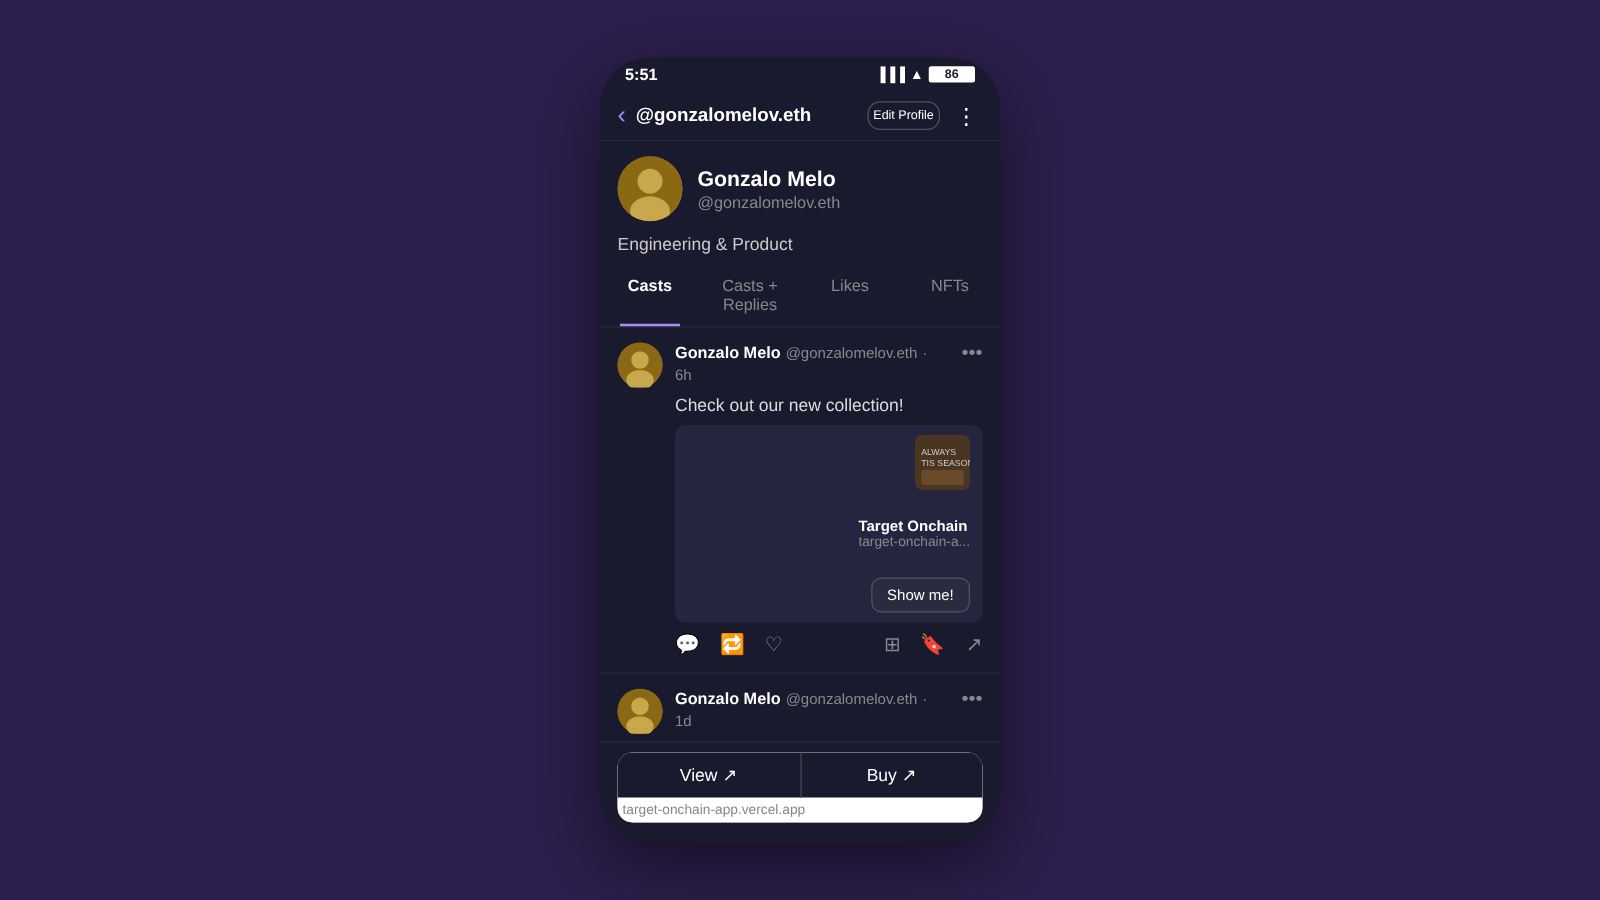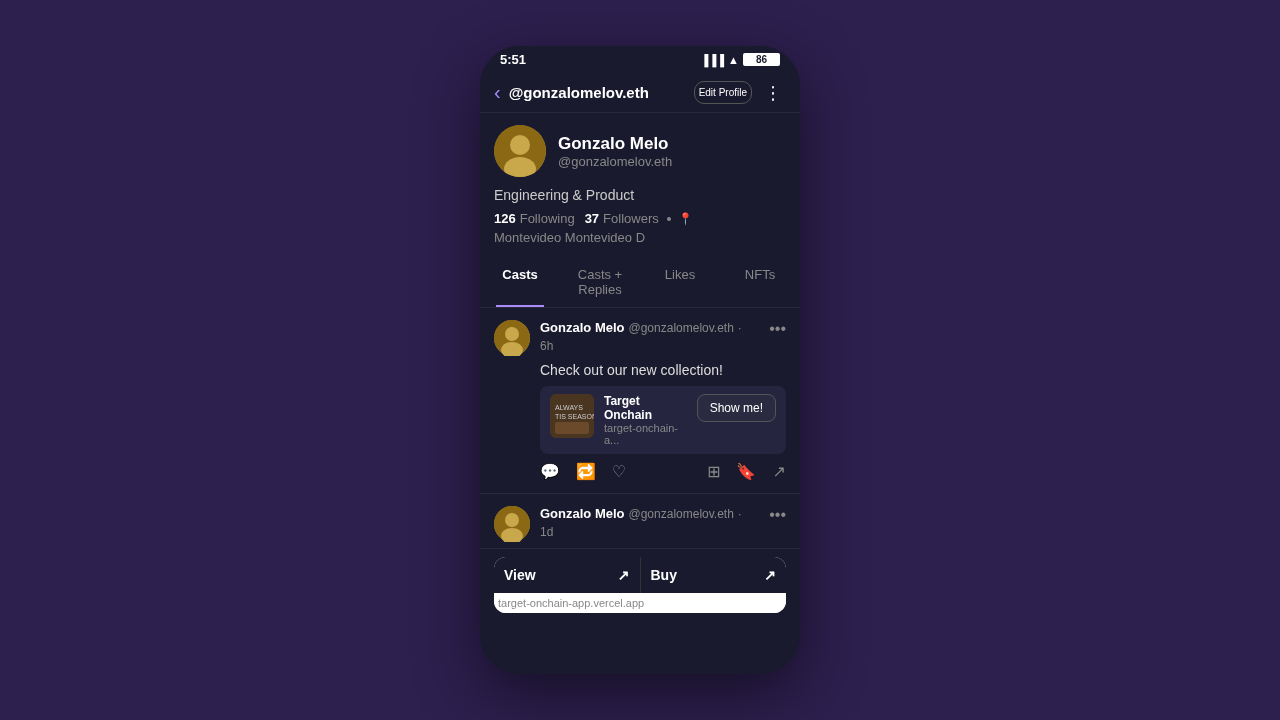--- a/index.html
+++ b/index.html
@@ -229,23 +229,24 @@
       font-size: 14px;
       margin-left: 46px;
       margin-bottom: 8px;
     }
     .link-preview {
       margin-left: 46px;
       background: #252540;
       border-radius: 8px;
       padding: 8px 10px;
       display: flex;
-      align-items: flex-start;
-      gap: 10px;
+      align-items: flex-end;
+      gap: 22px;
       margin-bottom: 8px;
+      flex-direction: column;
     }
     .link-thumb {
       width: 44px;
       height: 44px;
       border-radius: 6px;
       background: #333;
       flex-shrink: 0;
       display: flex;
       align-items: center;
       justify-content: center;
@@ -326,23 +327,22 @@
     .nft-btn {
       flex: 1;
       padding: 10px;
       border: none;
       background: #1a1a2e;
       color: white;
       font-size: 14px;
       cursor: pointer;
       display: flex;
       align-items: center;
-      justify-content: space-between;
+      justify-content: center;
       gap: 4px;
-      font-weight: bold;
     }
     .nft-btn:first-child {
       border-right: 1px solid #333;
     }
     .nft-source {
       text-align: left;
       color: #888;
       font-size: 11px;
       padding: 4px;
       background: white;
@@ -384,29 +384,20 @@
             <circle cx="26" cy="20" r="10" fill="#c8a84b"></circle>
             <ellipse cx="26" cy="44" rx="16" ry="12" fill="#c8a84b"></ellipse>
           </svg>
         </div>
         <div class="profile-names">
           <span class="display-name">Gonzalo Melo</span>
           <span class="handle">@gonzalomelov.eth</span>
         </div>
       </div>
       <div class="bio">Engineering &amp; Product</div>
-      <div class="stats-row">
-        <span class="count">126</span>
-        <span>Following</span>
-        <span class="count" style="margin-left:6px;">37</span>
-        <span>Followers</span>
-        <span class="dot"></span>
-        <span class="location-icon">📍</span>
-        <span>Montevideo Montevideo D</span>
-      </div>
     </div>
 
     <div class="tabs">
       <div class="tab active">
         <span>Casts</span>
       </div>
       <div class="tab">
         <span>Casts + Replies</span>
       </div>
       <div class="tab">

